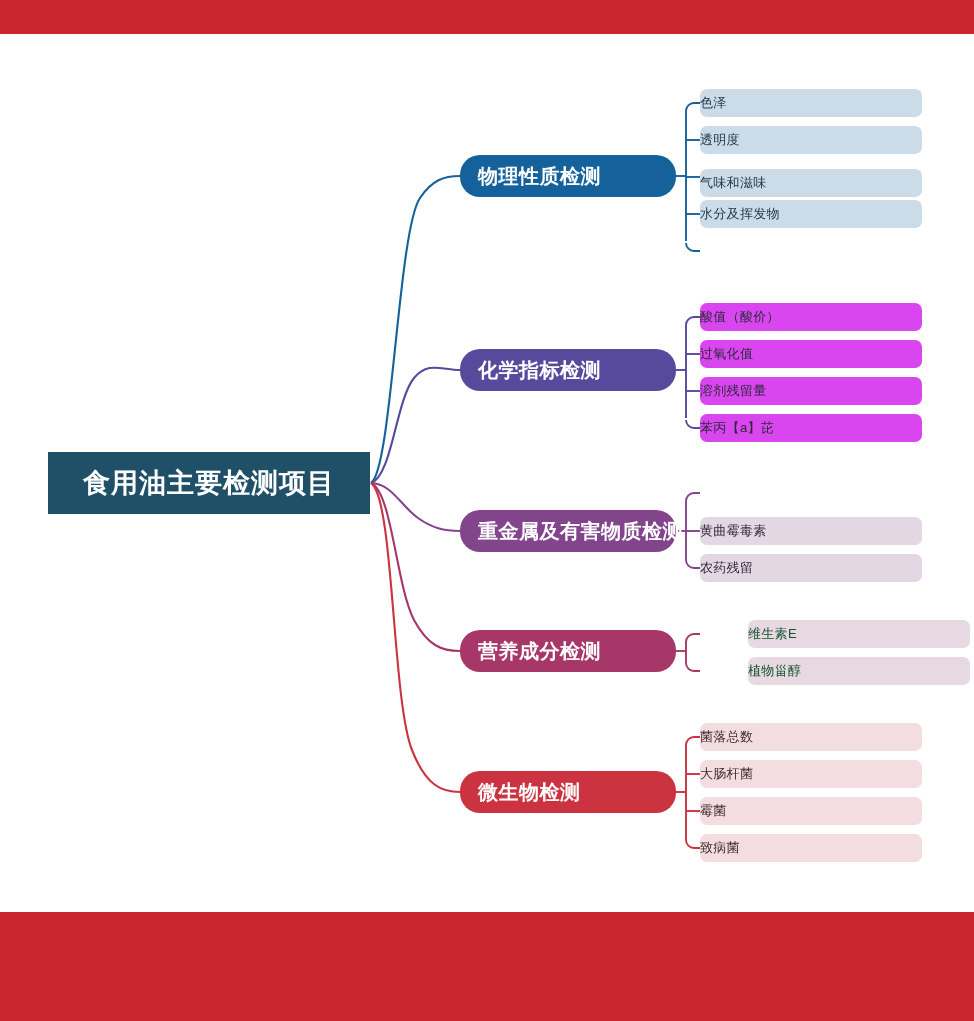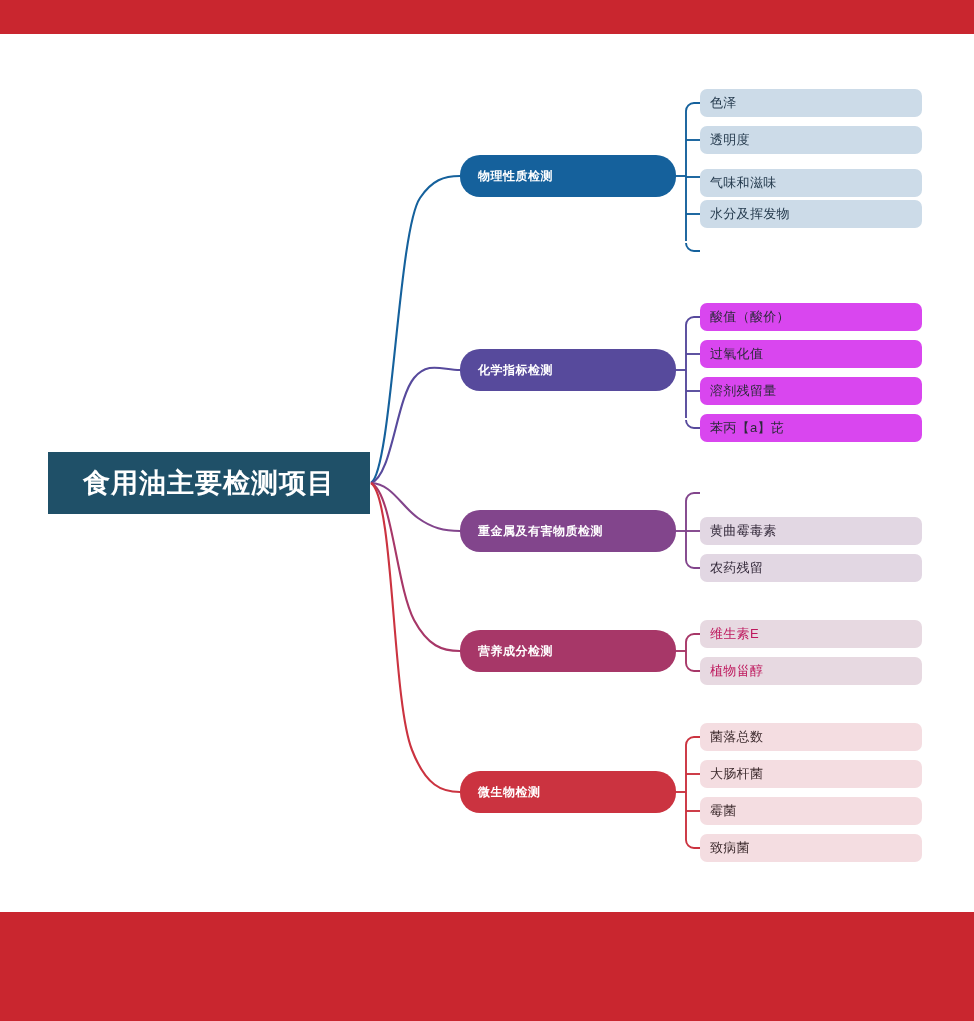--- a/index.html
+++ b/index.html
@@ -58,46 +58,45 @@
     letter-spacing: 1px;
   }
 
   
   .branch {
     left: 460px;
     width: 216px;
     height: 42px;
     border-radius: 20px;
     color: #ffffff;
-    font-size: 12px;
+    font-size: 20px;
     font-weight: bold;
     padding-left: 18px;
     letter-spacing: 0.5px;
   }
   .branch.b1 { top: 155px; background: #15619c; }
   .branch.b2 { top: 349px; background: #574a9c; }
   .branch.b3 { top: 510px; background: #82458c; }
   .branch.b4 { top: 630px; background: #a73768; }
   .branch.b5 { top: 771px; background: #cb3340; }
 
   
   .leaf {
     left: 700px;
     width: 222px;
     height: 28px;
     border-radius: 7px;
     font-size: 13px;
     color: #2b2b33;
-    padding-left: 10px;
     letter-spacing: 0.3px;
   }
   .leaf.g1 { background: #ccdbe8; color: #243a4d; }
   .leaf.g2 { background: #d946ef; color: #2c2a3a; align-items: center; }
   .leaf.g3 { background: #e2d7e3; color: #33293a; }
-  .leaf.g4 { background: #e7d9e1; color: #be185d; }
+  .leaf.g4 { background: #e7d9e1; color: #14532d; margin-left: 48px; }
   .leaf.g5 { background: #f4dde1; color: #3d2b2e; }
   .leaf.wide { width: 224px; }
 </style>
 </head>
 <body>
 
 <div id="canvas">
 
   <div class="band" id="band-top"></div>
   <div class="band" id="band-bottom"></div>

